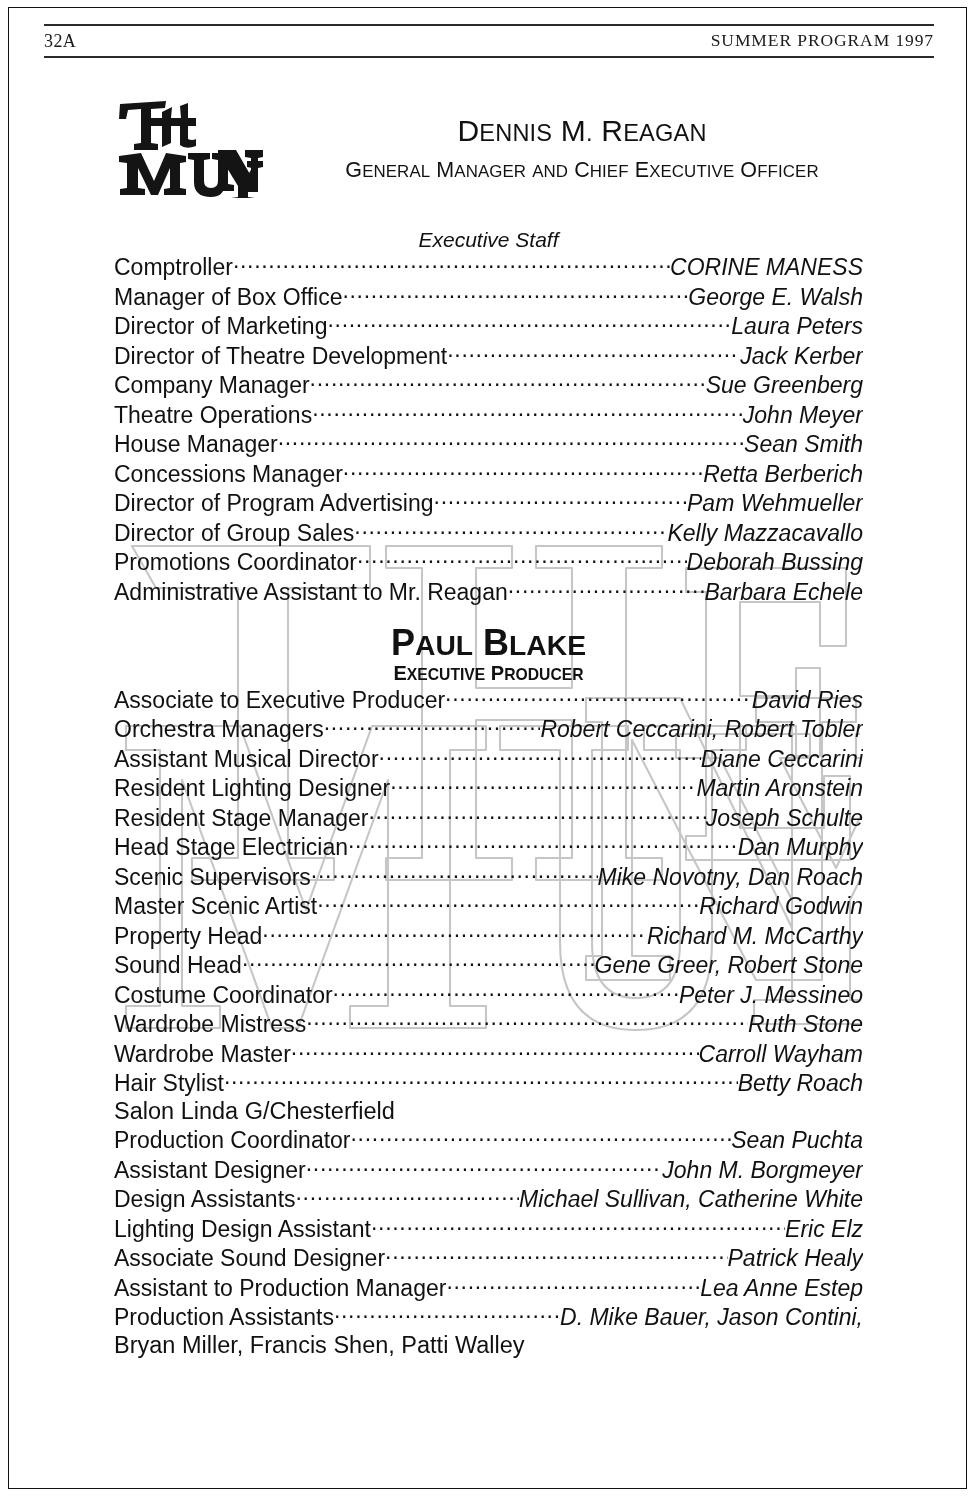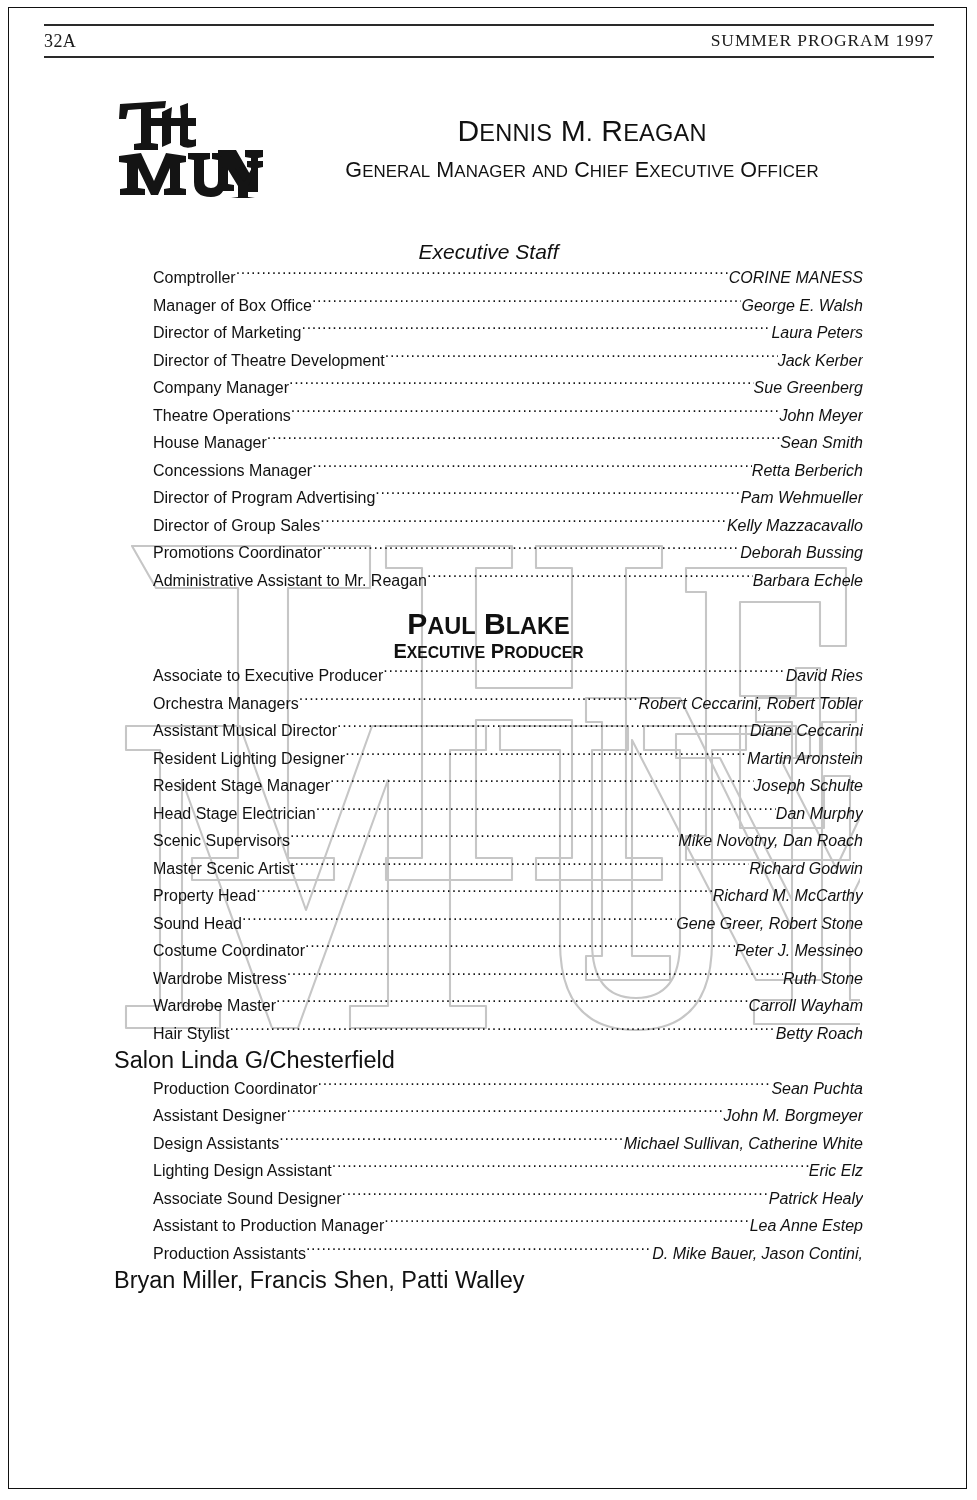--- a/index.html
+++ b/index.html
@@ -123,49 +123,47 @@
   .sc .cap { font-size: 1em; }
   .sc .sm  { font-size: 0.785em; }
 
   
   .section-head {
     text-align: center;
     font-weight: bold;
     color: #111;
     white-space: nowrap;
   }
-  .section-head .line1 { font-size: 30px; display: block; line-height: 1.06; }
+  .section-head .line1 { font-size: 36px; display: block; line-height: 1.06; margin-top: 16px; }
   .section-head .line2 { font-size: 20px; display: block; line-height: 1.12; }
 
   .subhead-italic {
     text-align: center;
     font-style: italic;
     font-size: 21px;
     color: #111;
-    margin-top: 12px;
   }
 
   
   .list-block {
     position: absolute;
     left: 114px;
     width: 749px;
   }
   #executive-staff-block { top: 228px; }
   #production-staff-block { top: 608px; }
 
   .staff-row {
     display: flex;
     align-items: baseline;
-    font-size: 16px;
+    font-size: 23px;
     line-height: 27.5px;
     color: #111;
     white-space: nowrap;
     overflow: hidden;
-    margin-left: 39px;
   }
   .role { flex: 0 0 auto; }
   .leader {
     flex: 1 1 auto;
     overflow: hidden;
     min-width: 4px;
     position: relative;
     height: 1em;
   }
   .leader::before {

